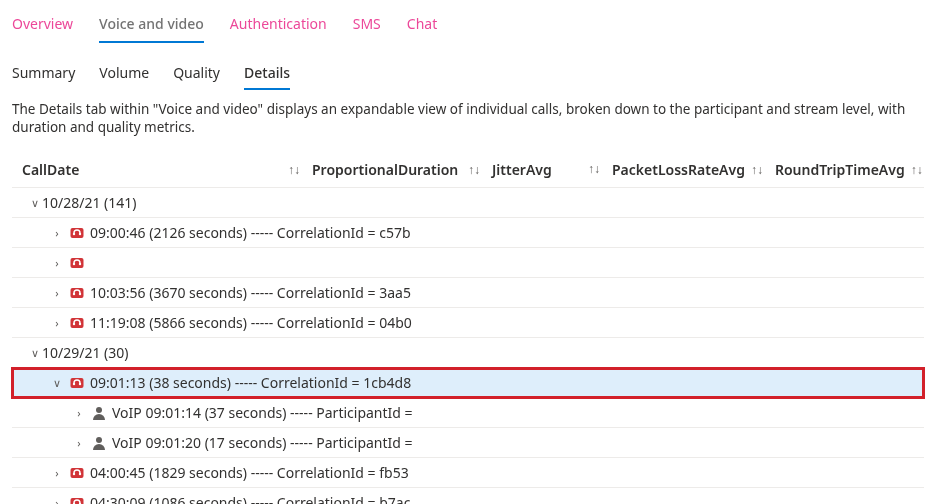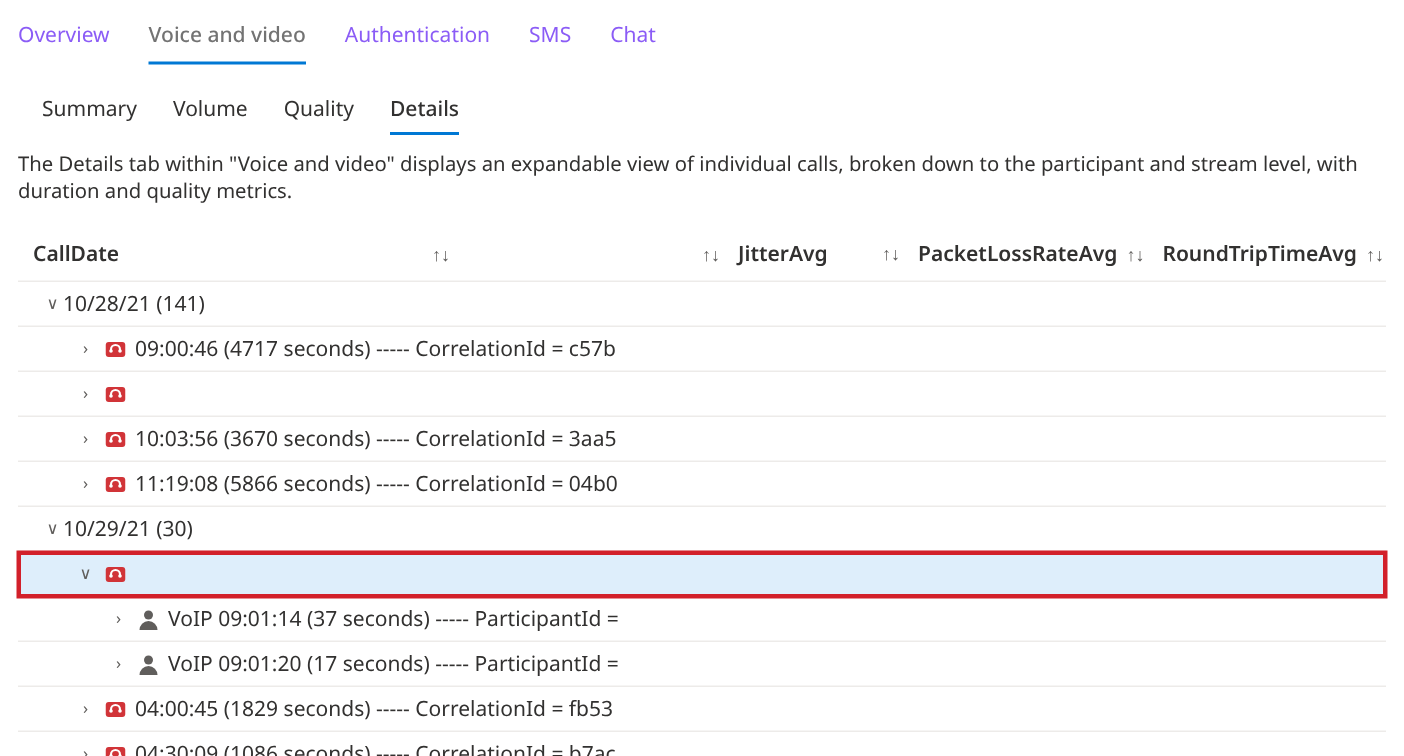--- a/index.html
+++ b/index.html
@@ -14,35 +14,34 @@
   }
   .tab-row {
     display: flex;
     gap: 26px;
     border-bottom: none;
     margin-bottom: 4px;
   }
   .tab-item {
     padding: 6px 0 8px 0;
     font-size: 14px;
-    color: #8b5cf6;
+    color: #ec4899;
     cursor: pointer;
     border-bottom: 2px solid transparent;
   }
   .tab-item.active {
     color: #737373;
     border-bottom: 2px solid #0078d4;
     font-weight: 500;
   }
   .subtab-row {
     display: flex;
     gap: 24px;
     margin-top: 16px;
     margin-bottom: 10px;
-    margin-left: 16px;
   }
   .subtab-item {
     padding: 4px 0 6px 0;
     font-size: 14px;
     color: #323130;
     cursor: pointer;
     border-bottom: 2px solid transparent;
   }
   .subtab-item.active {
     border-bottom: 2px solid #0078d4;
@@ -123,20 +122,21 @@
 </div>
 
 <div class="description">The Details tab within "Voice and video" displays an expandable view of individual calls, broken down to the participant and stream level, with duration and quality metrics.</div>
 
 <div class="table-header">
   <div class="col-calldate">
     <span>CallDate</span>
     <span class="sort-icon">↑↓</span>
   </div>
   <div class="col-propduration">
+    <span>ProportionalDuration</span>
     <span class="sort-icon">↑↓</span>
   </div>
   <div class="col-jitter">
     <span>JitterAvg</span>
     <span class="sort-icon">↑↓</span>
   </div>
   <div class="col-packetloss">
     <span>PacketLossRateAvg</span>
     <span class="sort-icon">↑↓</span>
   </div>
@@ -154,21 +154,21 @@
     <div class="call-row">
       <span class="caret">›</span>
       <span class="icon-phone">
         <svg width="16" height="16" viewBox="0 0 16 16" style="display: block;">
   <rect x="1.5" y="3" width="13" height="10" rx="2" fill="#d13438"></rect>
   <path d="M5 8 a3 3 0 0 1 6 0" stroke="#fff" stroke-width="1.4" fill="none" stroke-linecap="round"></path>
   <circle cx="5" cy="9" r="1.2" fill="#fff"></circle>
   <circle cx="11" cy="9" r="1.2" fill="#fff"></circle>
 </svg>
       </span>
-      <span>09:00:46 (4717 seconds) ----- CorrelationId = c57b</span>
+      <span>09:00:46 (2126 seconds) ----- CorrelationId = c57b</span>
     </div>
     <div class="call-row">
       <span class="caret">›</span>
       <span class="icon-phone">
         <svg width="16" height="16" viewBox="0 0 16 16" style="display: block;">
   <rect x="1.5" y="3" width="13" height="10" rx="2" fill="#d13438"></rect>
   <path d="M5 8 a3 3 0 0 1 6 0" stroke="#fff" stroke-width="1.4" fill="none" stroke-linecap="round"></path>
   <circle cx="5" cy="9" r="1.2" fill="#fff"></circle>
   <circle cx="11" cy="9" r="1.2" fill="#fff"></circle>
 </svg>
@@ -205,20 +205,21 @@
     <div class="call-row highlight redbox">
       <span class="caret">∨</span>
       <span class="icon-phone">
         <svg width="16" height="16" viewBox="0 0 16 16" style="display: block;">
   <rect x="1.5" y="3" width="13" height="10" rx="2" fill="#d13438"></rect>
   <path d="M5 8 a3 3 0 0 1 6 0" stroke="#fff" stroke-width="1.4" fill="none" stroke-linecap="round"></path>
   <circle cx="5" cy="9" r="1.2" fill="#fff"></circle>
   <circle cx="11" cy="9" r="1.2" fill="#fff"></circle>
 </svg>
       </span>
+      <span>09:01:13 (38 seconds) ----- CorrelationId = 1cb4d8</span>
     </div>
     <div class="part-row">
       <span class="caret">›</span>
       <span class="icon-person">
         <svg width="16" height="16" viewBox="0 0 16 16" style="display: block;">
   <circle cx="8" cy="5" r="3" fill="#605e5c"></circle>
   <path d="M2 15 a6 6 0 0 1 12 0 Z" fill="#605e5c"></path>
 </svg>
       </span>
       <span>VoIP 09:01:14 (37 seconds) ----- ParticipantId =</span>

